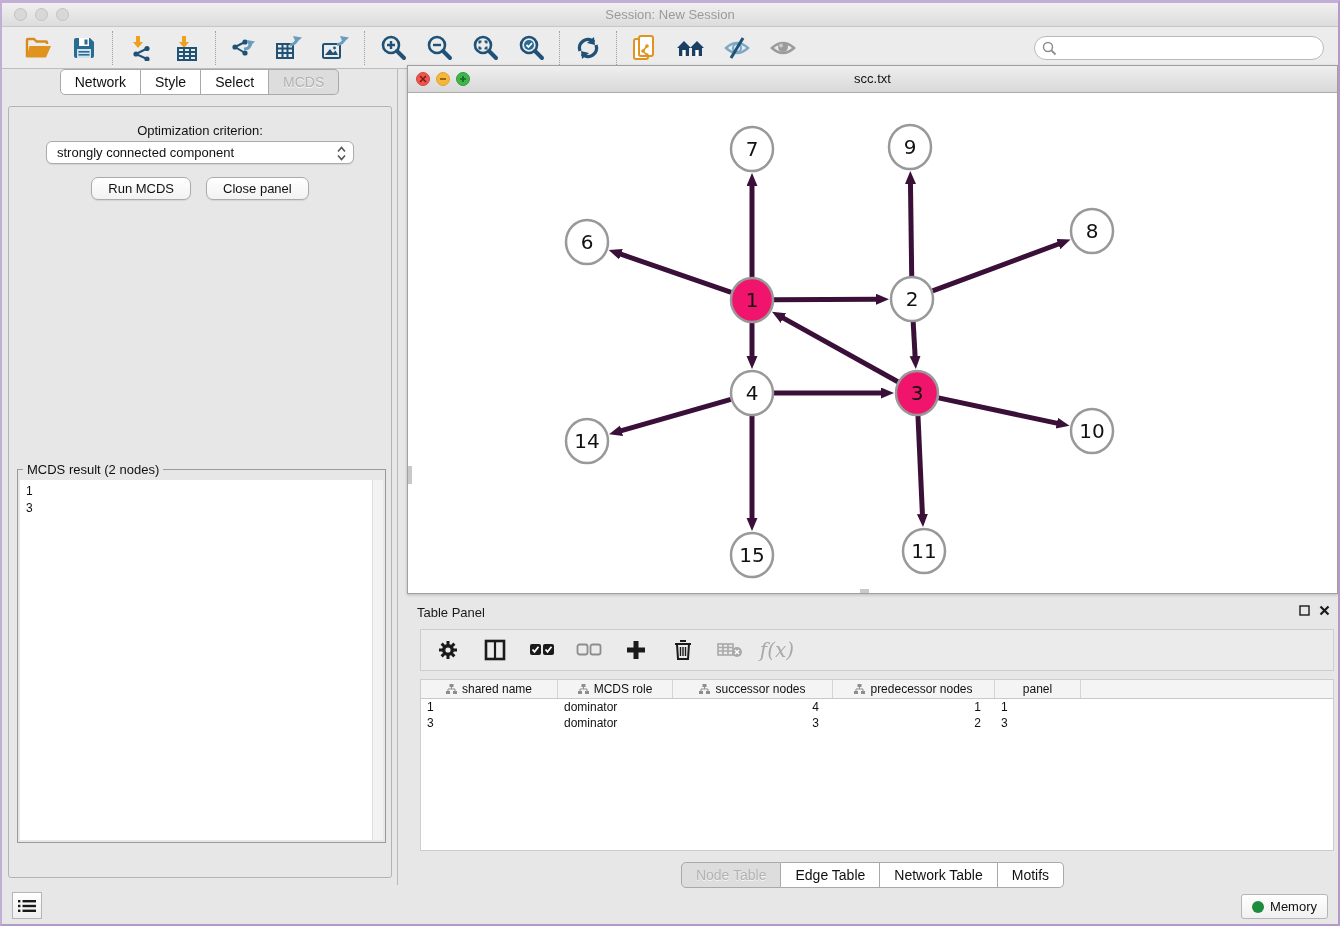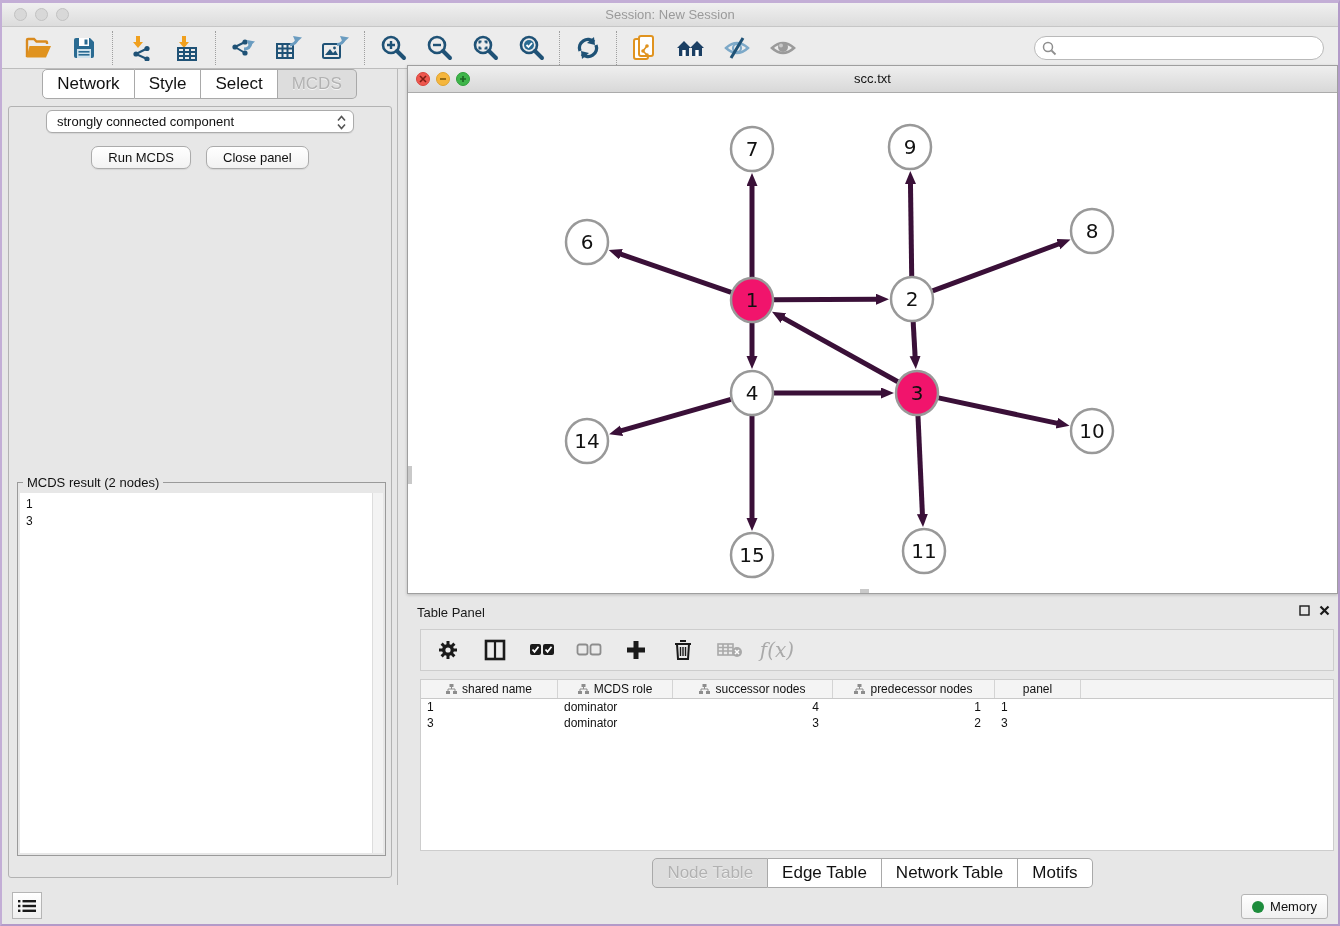--- a/index.html
+++ b/index.html
@@ -25,35 +25,35 @@
   .search-input { width:290px; height:24px; border:1px solid #b9b9b9; border-radius:12px;
     background:#fff; padding:0 8px 0 26px; font-size:13px; color:#333; outline:none; }
   .search-glass { position:absolute; left:8px; top:5px; }
   
   .control-panel { position:absolute; left:0; top:66px; width:396px; height:816px;
     background:#e7e7e7; border-right:1px solid #b9b9b9; }
   .panel-head { position:relative; height:26px; }
   .panel-title { position:absolute; left:10px; top:6px; font-size:13px; color:#1a1a1a; }
   .panel-icons { position:absolute; right:8px; top:6px; display:flex; gap:9px; align-items:center; }
   .tabs-row { display:flex; justify-content:center; position:relative; z-index:2; }
-  .tab { font-size:17px; padding:4px 14px; background:#fff; border:1px solid #a9a9a9; border-left:none; color:#111; cursor:pointer; }
+  .tab { font-size:14px; padding:4px 14px; background:#fff; border:1px solid #a9a9a9; border-left:none; color:#111; cursor:pointer; }
   .tab:first-child { border-left:1px solid #a9a9a9; border-radius:5px 0 0 5px; }
   .tab.sel-gray { background:#ddd; color:#b2b2b2; text-shadow:0 1px 0 #f5f5f5; border-radius:0 5px 5px 0; }
   .tab:last-child { border-radius:0 5px 5px 0; }
   .cp-body { position:absolute; left:6px; top:37px; width:384px; height:772px;
     border:1px solid #b3b3b3; border-radius:3px; background:#e7e7e7; }
   .opt-label { text-align:center; margin-top:16px; font-size:13px; color:#111; }
   .combo { position:relative; margin:3px auto 0; width:308px; height:23px; background:#fff;
     border:1px solid #ababab; border-radius:6px; font-size:13px; color:#111;
     display:flex; align-items:center; padding-left:10px; cursor:pointer; box-shadow:0 1px 1px rgba(0,0,0,.08);}
   .combo svg { position:absolute; right:7px; top:4px; }
   .btn-row { display:flex; justify-content:center; gap:15px; margin-top:13px; }
   .aq-btn { background:linear-gradient(#ffffff,#f2f2f2); border:1px solid #ababab; border-radius:7px;
     font-size:13px; color:#111; padding:3px 16px; cursor:pointer; box-shadow:0 1px 1px rgba(0,0,0,.08); }
-  .result-group { position:absolute; left:8px; top:375px; width:369px; height:374px;
+  .result-group { position:absolute; left:8px; top:362px; width:369px; height:374px;
     border:1px solid #9a9a9a; }
   .result-label { position:absolute; left:5px; top:-8px; background:#e7e7e7; padding:0 4px; font-size:13px; color:#111; }
   .result-area { position:absolute; left:2px; top:10px; right:2px; bottom:2px; background:#fff;
     font-size:12px; color:#111; padding:3px 6px; line-height:17px; overflow:hidden; }
   .result-scroll { position:absolute; right:2px; top:10px; bottom:2px; width:11px;
     background:#f3f3f3; border-left:1px solid #ddd; }
   
   .net-window { position:absolute; left:405px; top:62px; width:931px; height:529px;
     border:1px solid #9f9f9f; background:#fff; box-shadow:0 1px 3px rgba(0,0,0,.2); }
   .net-titlebar { height:27px; background:linear-gradient(#efefef,#d8d8d8); border-bottom:1px solid #ababab; position:relative; }
@@ -266,20 +266,21 @@
 </div>
 
 <div class="control-panel">
   <div class="tabs-row">
     <div class="tab">Network</div>
     <div class="tab">Style</div>
     <div class="tab">Select</div>
     <div class="tab sel-gray">MCDS</div>
   </div>
   <div class="cp-body">
+    <div class="opt-label">Optimization criterion:</div>
     <div class="combo">
       <span>strongly connected component</span>
       <svg width="9" height="15" viewBox="0 0 9 15">
           <path d="M1 5.5 L4.5 1.5 L8 5.5" fill="none" stroke="#555" stroke-width="1.6"></path>
           <path d="M1 9.5 L4.5 13.5 L8 9.5" fill="none" stroke="#555" stroke-width="1.6"></path>
         </svg>
     </div>
     <div class="btn-row">
       <button class="aq-btn">Run MCDS</button>
       <button class="aq-btn">Close panel</button>

